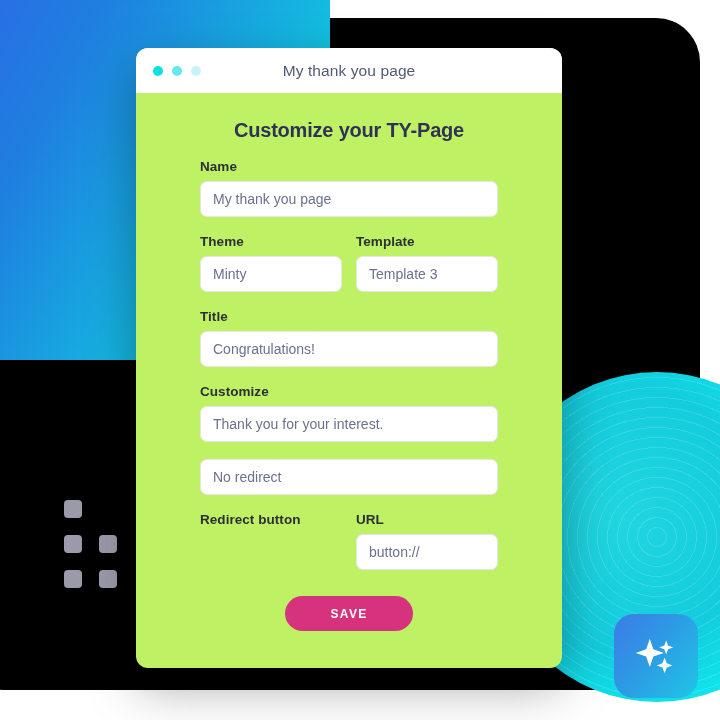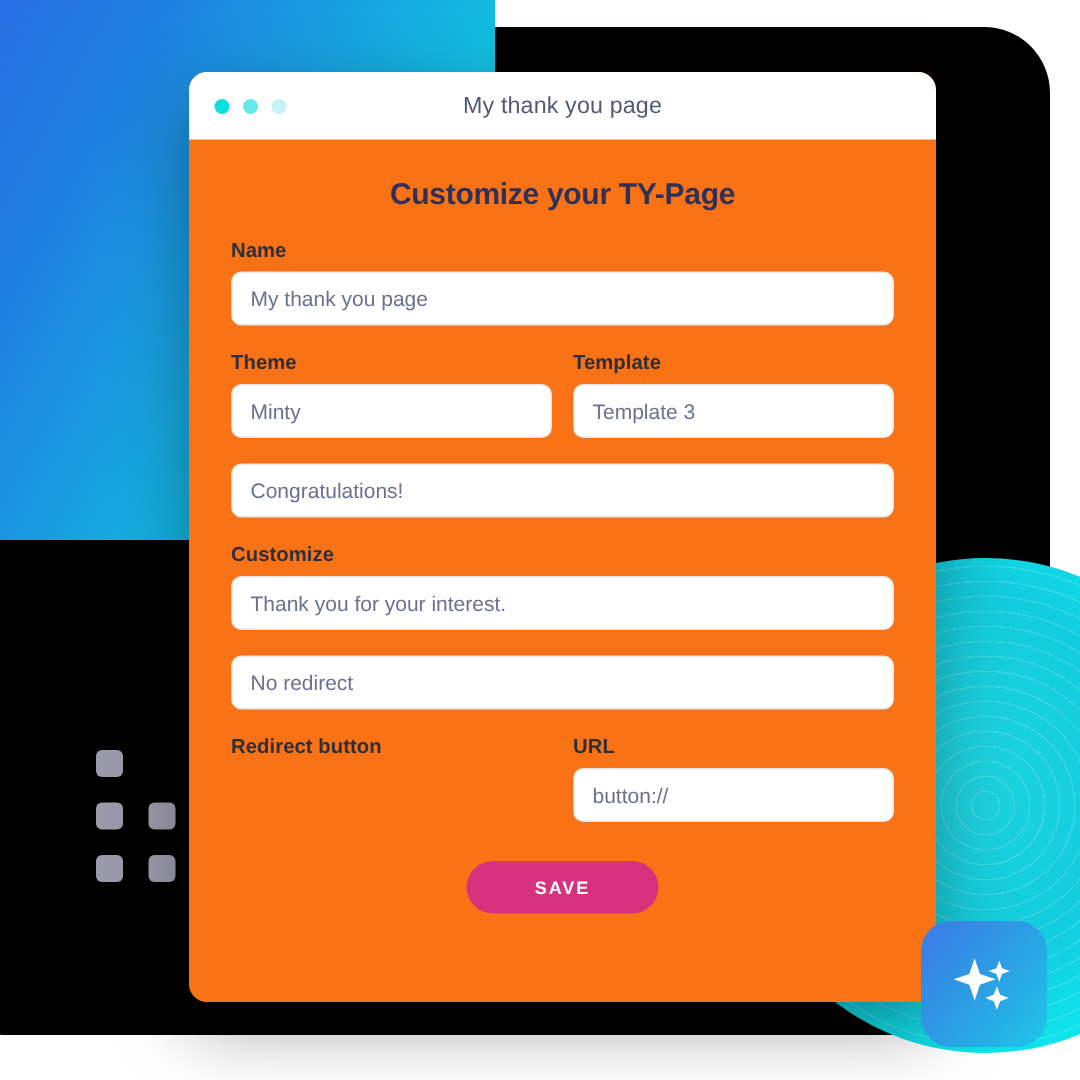--- a/index.html
+++ b/index.html
@@ -69,24 +69,24 @@
     width: 84px; height: 84px;
     border-radius: 20px;
     background: linear-gradient(128deg, #3d7ae8 0%, #2d9ae4 45%, #1fc6e6 100%);
     display: flex; align-items: center; justify-content: center;
   }
   .sparkle-badge svg { width: 50px; height: 50px; display: block; }
 
   
   .window {
     position: absolute;
-    left: 126px; top: 48px;
-    width: 498px; height: 620px;
+    left: 136px; top: 48px;
+    width: 426px; height: 620px;
     border-radius: 12px;
-    background: #f97316;
+    background: #bef264;
     overflow: hidden;
     box-shadow: 0 18px 50px rgba(0,0,0,0.35);
   }
   .titlebar {
     position: relative;
     height: 45px;
     background: #ffffff;
     display: flex; align-items: center;
   }
   .dots { position: absolute; left: 17px; top: 50%; transform: translateY(-50%);
@@ -96,21 +96,21 @@
   .dots .dot-b { background: #64e8ec; }
   .dots .dot-c { background: #c4f4f7; }
   .win-title {
     width: 100%;
     text-align: center;
     font-size: 15.5px;
     color: #515b76;
     letter-spacing: 0.1px;
   }
 
-  .body-area { padding: 0 28px; margin-top: 20px; }
+  .body-area { padding: 0 64px; margin-top: 20px; }
   .page-heading {
     text-align: center;
     font-size: 20px;
     font-weight: bold;
     color: #313155;
     margin-top: 26px;
     letter-spacing: -0.2px;
   }
 
   .field { margin-top: 17px; }
@@ -198,20 +198,21 @@
           <div class="f-label">Theme</div>
           <div class="f-input">Minty</div>
         </div>
         <div class="field">
           <div class="f-label">Template</div>
           <div class="f-input">Template 3</div>
         </div>
       </div>
 
       <div class="field">
+        <div class="f-label">Title</div>
         <div class="f-input">Congratulations!</div>
       </div>
 
       <div class="field">
         <div class="f-label">Customize</div>
         <div class="f-input">Thank you for your interest.</div>
       </div>
 
       <div class="field">
         <div class="f-input">No redirect</div>

